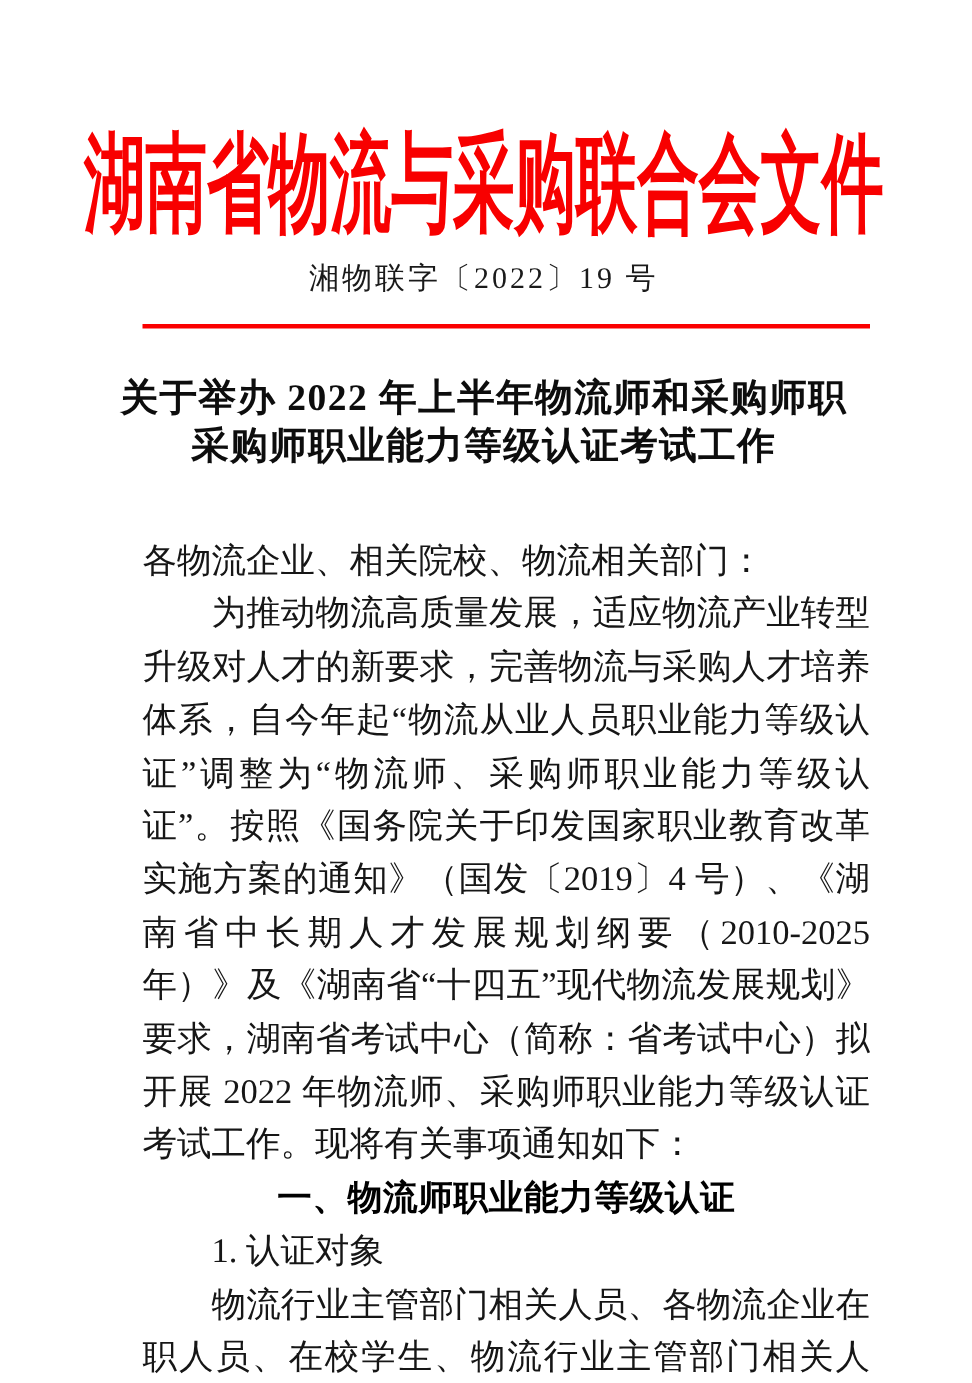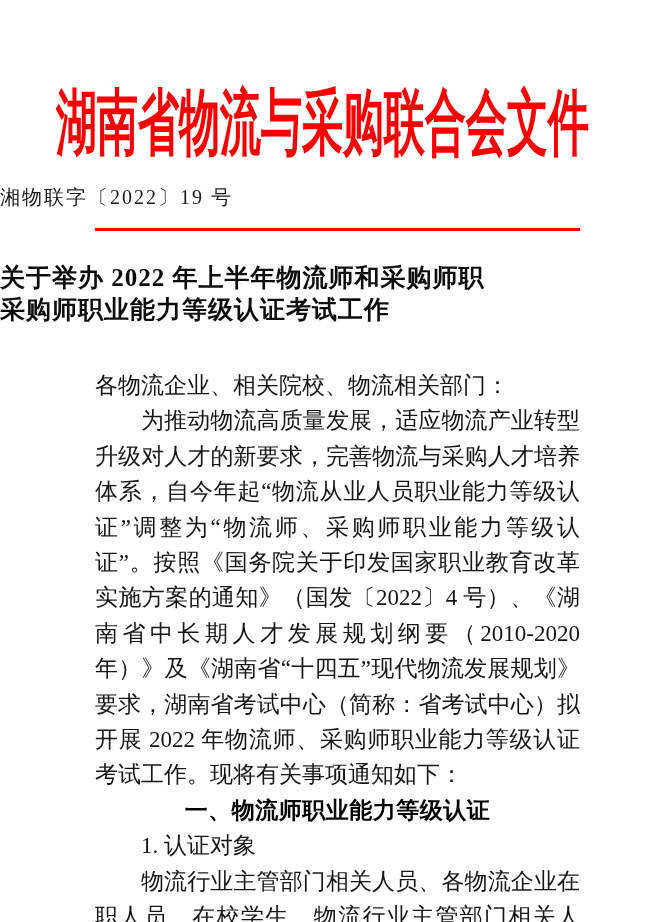--- a/index.html
+++ b/index.html
@@ -28,36 +28,37 @@
     font-weight: 700;
     font-size: 41px;
     line-height: 49px;
     color: #f80000;
     white-space: nowrap;
     transform: scaleY(1.75);
     transform-origin: 50% 0;
   }
   
   .doc-number {
-    margin-top: 16px;
+    margin-top: 4px;
+    text-align: center;
     font-size: 20px;
     letter-spacing: 2px;
     color: #1a1a1a;
   }
   
   .red-line {
     margin: 17px 0 0 95px;
     width: 485px;
     height: 3px;
     background: #fb0000;
   }
   
   .doc-title {
     margin-top: 31px;
-    text-align: left;
+    text-align: center;
     font-weight: 700;
     font-size: 25px;
     line-height: 32px;
     letter-spacing: 1px;
     color: #0d0d0d;
   }
   
   .content {
     width: 485px;
     margin: 42px 0 0 95px;
@@ -96,19 +97,19 @@
 
   <div class="red-line"></div>
 
   <div class="doc-title">
     <div>关于举办 2022 年上半年物流师和采购师职</div>
     <div>采购师职业能力等级认证考试工作</div>
   </div>
 
   <div class="content">
     <p>各物流企业、相关院校、物流相关部门：</p>
-    <p class="indent">为推动物流高质量发展，适应物流产业转型升级对人才的新要求，完善物流与采购人才培养体系，自今年起“物流从业人员职业能力等级认证”调整为“物流师、采购师职业能力等级认证”。按照《国务院关于印发国家职业教育改革实施方案的通知》（国发〔2022〕4 号）、《湖南省中长期人才发展规划纲要（2010-2020 年）》及《湖南省“十四五”现代物流发展规划》要求，湖南省考试中心（简称：省考试中心）拟开展 2022 年物流师、采购师职业能力等级认证考试工作。现将有关事项通知如下：</p>
+    <p class="indent">为推动物流高质量发展，适应物流产业转型升级对人才的新要求，完善物流与采购人才培养体系，自今年起“物流从业人员职业能力等级认证”调整为“物流师、采购师职业能力等级认证”。按照《国务院关于印发国家职业教育改革实施方案的通知》（国发〔2019〕4 号）、《湖南省中长期人才发展规划纲要（2010-2025 年）》及《湖南省“十四五”现代物流发展规划》要求，湖南省考试中心（简称：省考试中心）拟开展 2022 年物流师、采购师职业能力等级认证考试工作。现将有关事项通知如下：</p>
     <h2 class="section-heading">一、物流师职业能力等级认证</h2>
     <p class="indent">1. 认证对象</p>
     <p class="indent">物流行业主管部门相关人员、各物流企业在职人员、在校学生、物流行业主管部门相关人员。</p>
   </div>
 
 </div>
 
 </body></html>

